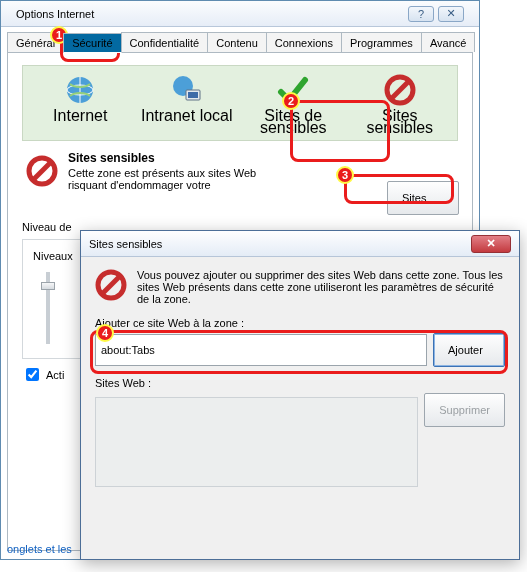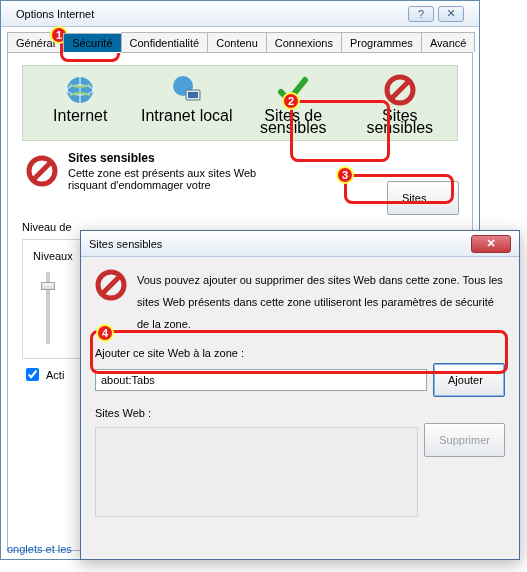--- a/index.html
+++ b/index.html
@@ -45,21 +45,21 @@
 
   
   .win-sub { position: absolute; left: 80px; top: 230px; width: 440px; height: 330px; border: 1px solid #4c6e97; background: #f0f0f0; box-shadow: 0 4px 16px rgba(0,0,0,.3); }
   .sub-title { height: 26px; background: linear-gradient(#fefeff,#e4ecf6); border-bottom: 1px solid #b6c5d8; display: flex; align-items: center; padding: 0 8px; }
   .sub-title .title { flex: 1; }
   .close-btn { width: 40px; height: 18px; border-radius: 3px; background: linear-gradient(#e27f86,#c33a3f); border: 1px solid #963035; color: #fff; display: flex; align-items: center; justify-content: center; font-weight: bold; }
   .sub-body { padding: 12px 14px; }
   .sub-intro { display: flex; gap: 10px; margin-bottom: 12px; }
   .sub-intro .icon { width: 32px; height: 32px; flex-shrink: 0; }
   .field-row { display: flex; gap: 6px; align-items: center; margin-top: 4px; }
-  .txt-input { flex: 1; border: 1px solid #9aa4ac; background: #fff; padding: 3px 5px; height: 22px; }
+  .txt-input { flex: 1; border: 1px solid #9aa4ac; background: #fff; padding: 3px 5px; height: 32px; }
   .list-box { border: 1px solid #cdd2d6; background: #eceeee; height: 90px; margin-top: 4px; }
   .sub-foot { position: absolute; right: 12px; bottom: 10px; }
   .label-small { margin-top: 10px; margin-bottom: 2px; }
 
   
 </style>
 </head>
 <body>
 
 <div class="win-main">
@@ -201,21 +201,21 @@
       </div>
   </div>
   <div class="sub-body">
     <div class="sub-intro">
       <div class="icon">
         <svg viewBox="0 0 32 32">
             <circle cx="16" cy="16" r="13" fill="none" stroke="#c62d2d" stroke-width="5"></circle>
             <line x1="7" y1="25" x2="25" y2="7" stroke="#c62d2d" stroke-width="5"></line>
           </svg>
       </div>
-      <div style="line-height:22px">Vous pouvez ajouter ou supprimer des sites Web dans cette zone. Tous les sites Web présents dans cette zone utiliseront les paramètres de sécurité de la zone.</div>
+      <div style="line-height:12px">Vous pouvez ajouter ou supprimer des sites Web dans cette zone. Tous les sites Web présents dans cette zone utiliseront les paramètres de sécurité de la zone.</div>
     </div>
 
     <div>Ajouter ce site Web à la zone :</div>
     <div class="field-row">
       <input class="txt-input" value="about:Tabs" style="">
       <span class="std-btn" style="border-color:#3b72b5; box-shadow:0 0 0 1px #8cb4e2 inset"><span>Ajouter</span></span>
     </div>
 
     <div class="label-small">Sites Web :</div>
     <div class="field-row" style="align-items:flex-start">

